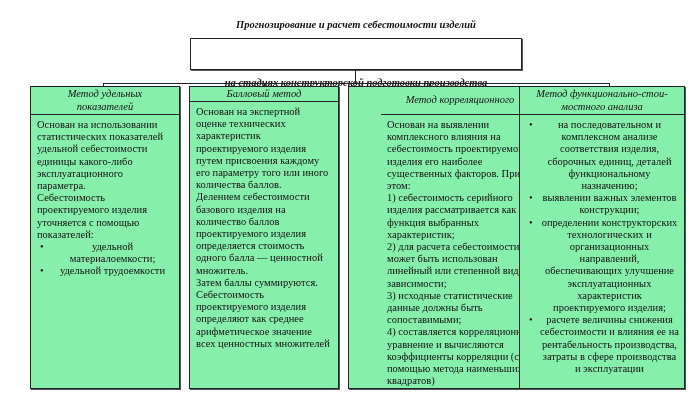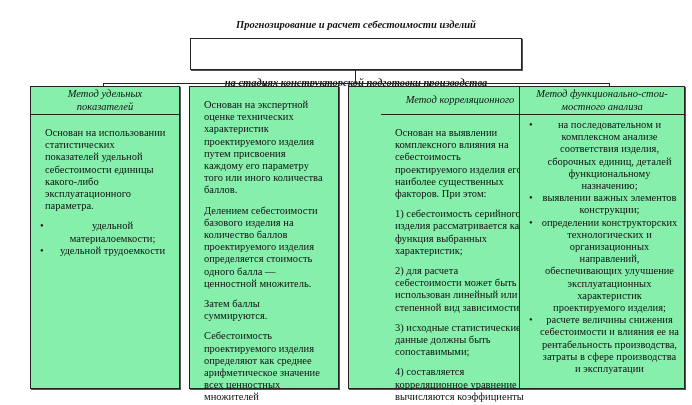--- a/index.html
+++ b/index.html
@@ -7,21 +7,21 @@
            font-family: "Liberation Serif", "DejaVu Serif", serif; color: #111; }
     .title-box { position: absolute; left: 190px; top: 38px; width: 330px; height: 30px;
                  border: 1px solid #222; box-shadow: 1px 1px 0 #555; background:#fff;
                  display:flex; flex-direction:column; align-items:center; justify-content:center;
                  font-style: italic; font-weight: bold; font-size: 10.5px; line-height: 12.5px; text-align:center;gap:46px; }
     .line { position: absolute; background: #222; }
     .col { position: absolute; top: 86px; border: 1px solid #222; box-shadow: 1px 1px 0 #555; background: #86efac; }
     .col-head { border-bottom: 1px solid #222; font-style: italic; font-size: 10.5px; line-height: 12.5px;
                 text-align:center; display:flex; flex-direction:column; justify-content:center; height: 27px; }
     .col-body { padding: 4px 5px 0 6px; font-size: 10.5px; line-height: 12.2px; }
-    .col-body p { margin: 8px; }
+    .col-body p { margin: 0; }
     .col-body ul { margin: 0; padding-left: 14px; text-align: center; }
     .col-body li { margin: 0; list-style: none; position: relative; }
     .col-body li::before { content: "•"; position: absolute; left: -11px; }
   </style>
 </head>
 <body>
 
 <div class="title-box">
   <span>Прогнозирование и расчет себестоимости изделий</span>
   <span>на стадиях конструкторской подготовки производства</span>
@@ -34,28 +34,32 @@
 <div class="line" style="left:429px; top:83px; width:1px; height:14px;"></div>
 <div class="line" style="left:609px; top:83px; width:1px; height:14px;"></div>
 
 <div class="col" style="left:30px; width:148px; height:301px;">
   <div class="col-head">
     <span>Метод удельных</span>
     <span>показателей</span>
   </div>
   <div class="col-body">
     <p>Основан на использовании статистических показателей удельной себестоимости единицы какого-либо эксплуатационного параметра.</p>
+    <p>Себестоимость проектируемого изделия уточняется с помощью показателей:</p>
     <ul>
       <li>удельной материалоемкости;</li>
       <li>удельной трудоемкости</li>
     </ul>
   </div>
 </div>
 
 <div class="col" style="left:189px; width:148px; height:301px;">
+  <div class="col-head" style="height:14px;">
+    <span>Балловый метод</span>
+  </div>
   <div class="col-body">
     <p>Основан на экспертной оценке технических характеристик проектируемого изделия путем присвоения каждому его параметру того или иного количества баллов.</p>
     <p>Делением себестоимости базового изделия на количество баллов проектируемого изделия определяется стоимость одного балла — ценностной множитель.</p>
     <p>Затем баллы суммируются.</p>
     <p>Себестоимость проектируемого изделия определяют как среднее арифметическое значение всех ценностных множителей</p>
   </div>
 </div>
 
 <div class="col" style="left:348px; width:158px; height:301px;padding-left:32px;">
   <div class="col-head">

